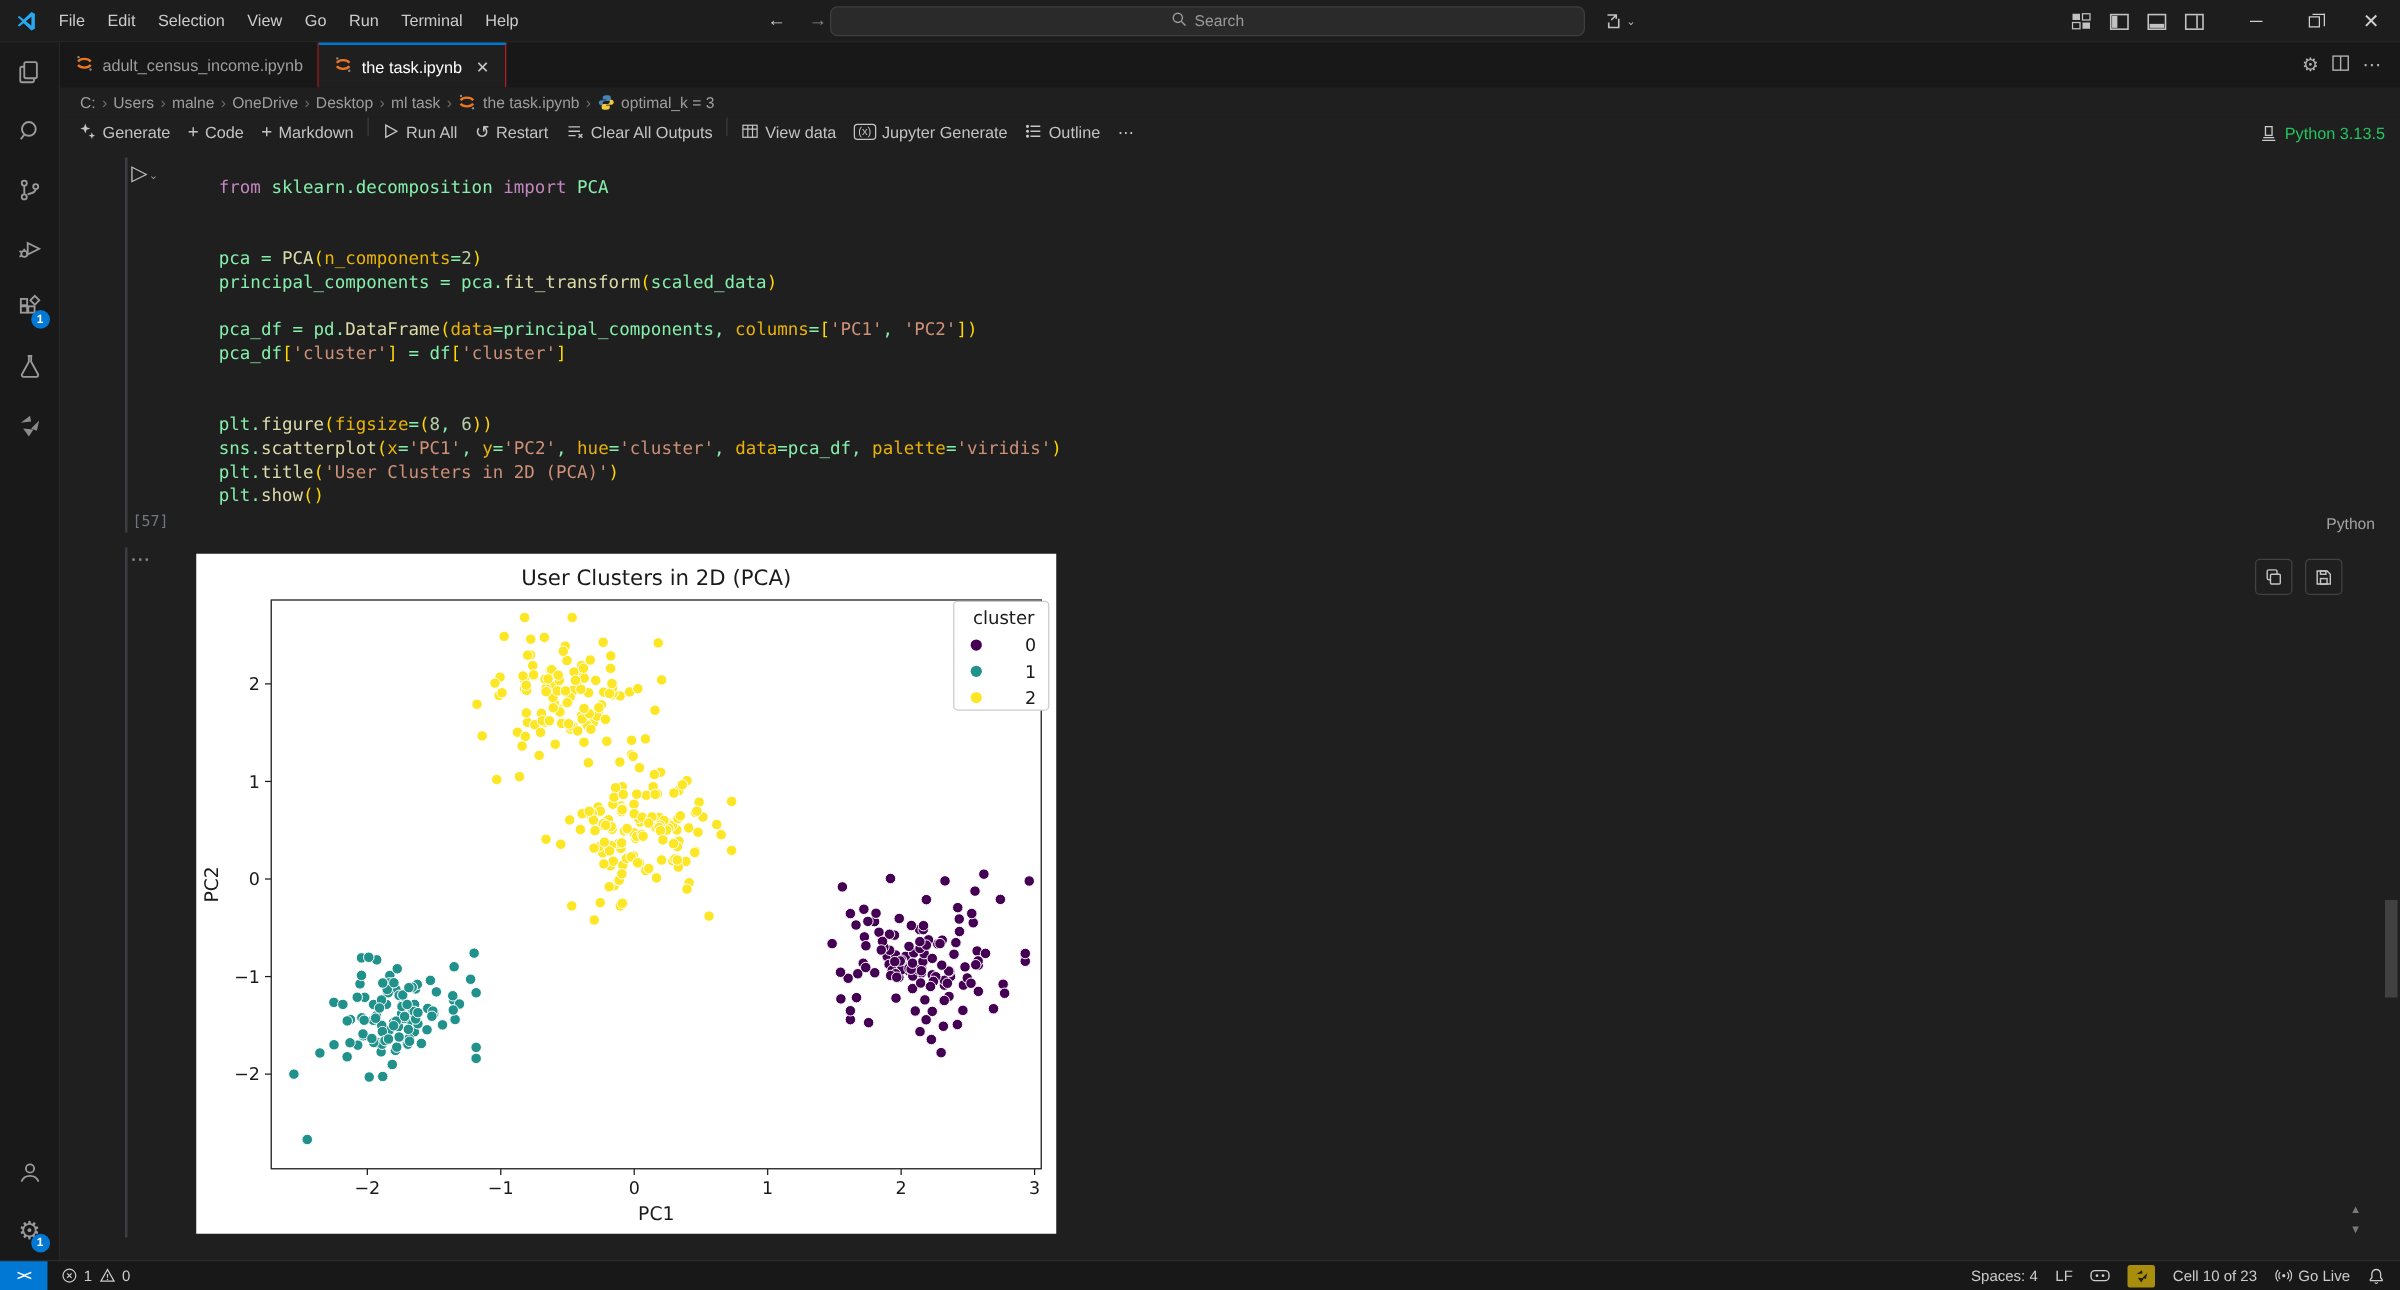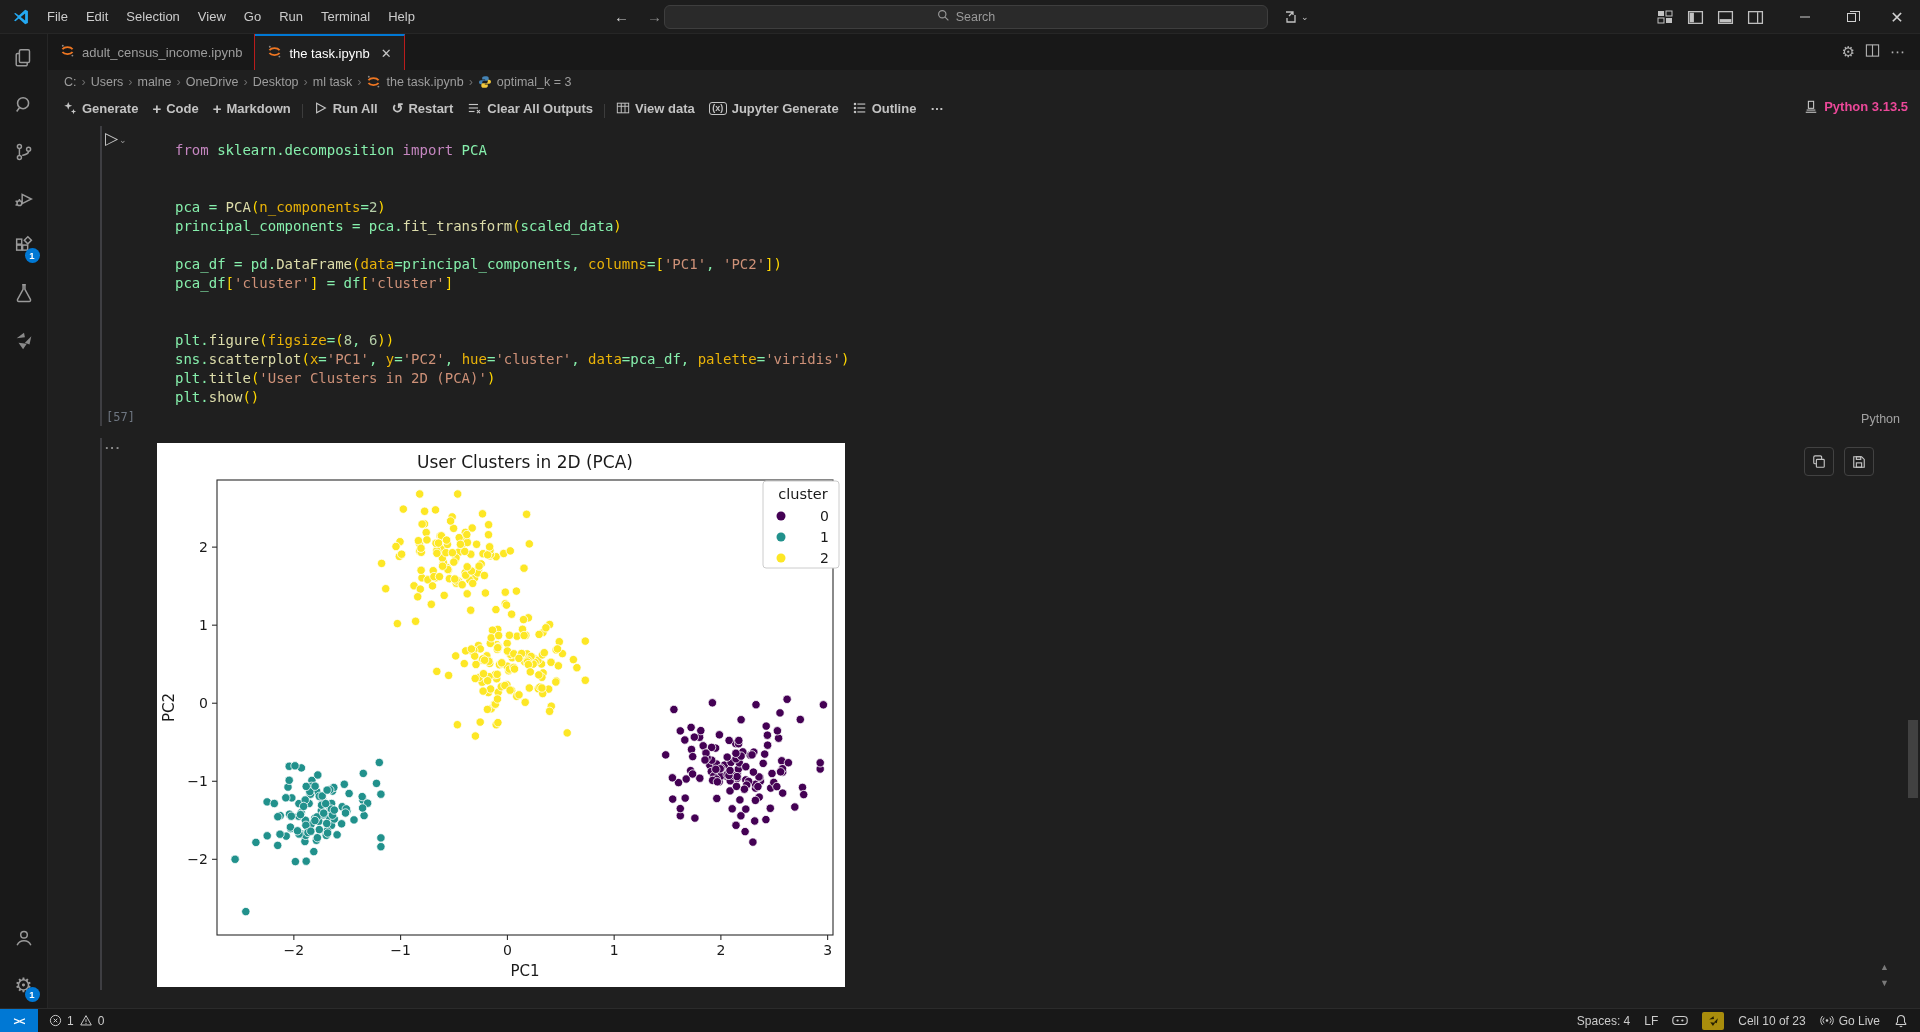--- a/index.html
+++ b/index.html
@@ -50,27 +50,27 @@
                     color:#b0b0b0; font-size:15px;}
 
   
   .breadcrumb { position:absolute; left:48px; top:70px; right:0; height:23px; background:#1f1f1f;
                 display:flex; align-items:center; padding-left:16px; font-size:12.5px; color:#9d9d9d;}
   .bc-sep { margin:0 5px; color:#6e6e6e; }
   .bc-item { display:flex; align-items:center; gap:5px; }
 
   
   .nbtoolbar { position:absolute; left:48px; top:94px; right:0; height:25px; background:#1f1f1f;
-               display:flex; align-items:flex-end; padding-left:8px; font-size:13px; color:#c3c3c3;font-weight:bold;}
+               display:flex; align-items:flex-start; padding-left:8px; font-size:13px; color:#c3c3c3;}
   .nbt-item { display:flex; align-items:center; gap:5px; padding:0 7px; height:22px; border-radius:4px;}
   .nbt-sep { width:1px; height:15px; background:#3c3c3c; margin:0 4px;}
   .nbt-icon { display:flex; align-items:center; color:#c5c5c5;}
   .varbox { border:1.2px solid #c5c5c5; border-radius:3px; font-size:9px; padding:0 2.5px; line-height:11px;}
   .kernel { position:absolute; right:12px; top:0; height:25px; display:flex; align-items:center; gap:6px;
-            font-size:13px; color:#ec4899;}
+            font-size:13px; color:#22c55e;}
 
   
   .editor { position:absolute; left:48px; top:118px; width:1872px; height:890px; background:#1f1f1f; }
   .run-btn { position:absolute; left:57px; top:10px; color:#c5c5c5; font-size:17px; display:flex; align-items:flex-start;}
   .run-chev { font-size:9px; color:#9a9a9a; margin:7px 0 0 1px;}
   .focusbar { position:absolute; left:52px; width:2px; background:#3e3e42; }
   .code { position:absolute; left:127px; top:23px; font-family:"DejaVu Sans Mono", monospace;
           font-size:14px; line-height:19px; white-space:pre; }
   .tok-k{color:#C586C0}.tok-p{color:#86efac}.tok-f{color:#DCDCAA}.tok-v{color:#eab308}
   .tok-n{color:#B5CEA8}.tok-s{color:#CE9178}.tok-b{color:#FFD700}

